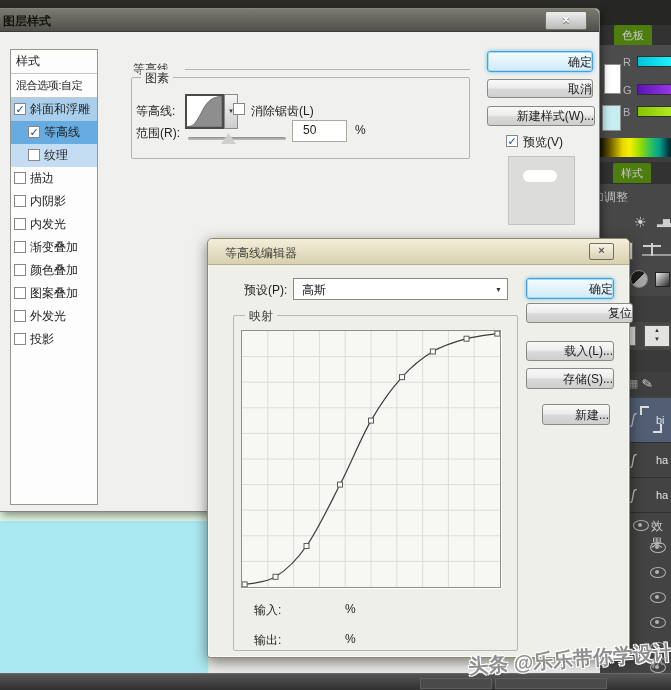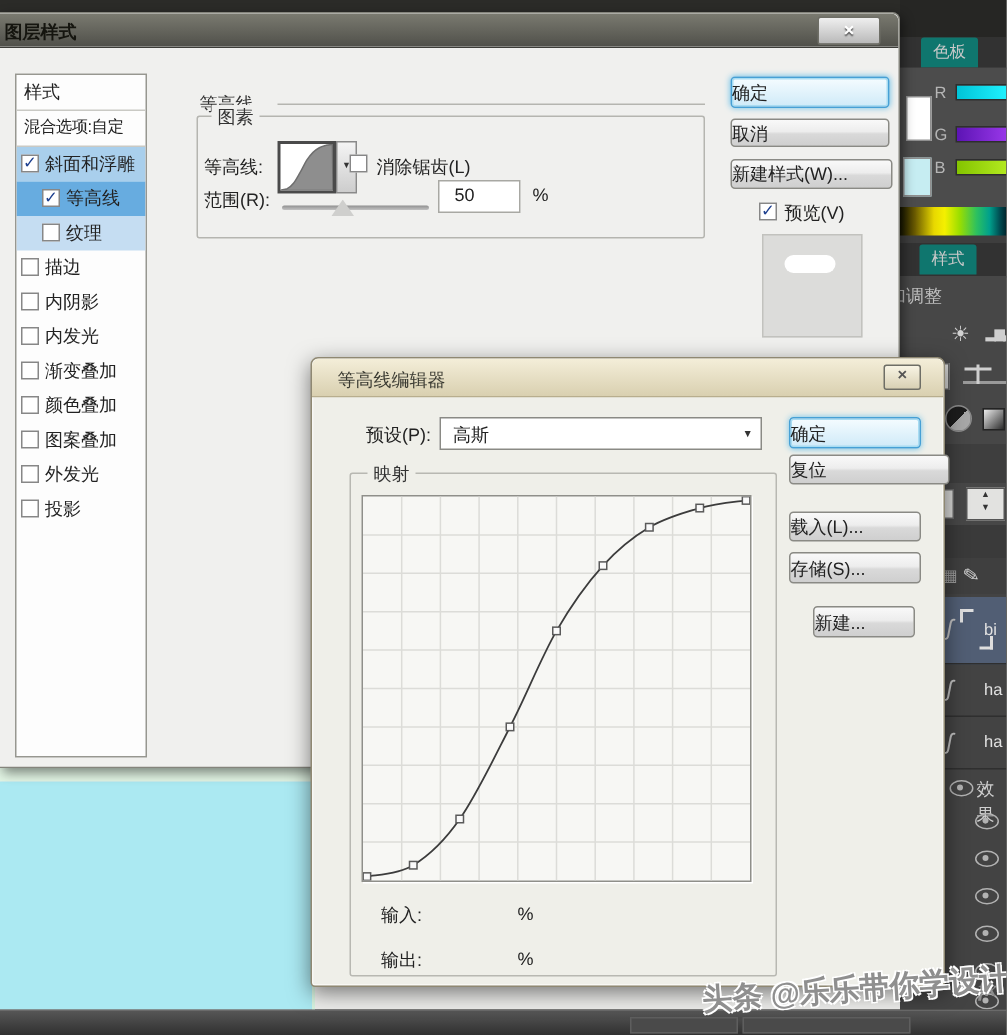--- a/index.html
+++ b/index.html
@@ -3,21 +3,21 @@
 <meta charset="utf-8">
 <style>
   html,body{margin:0;padding:0}
   body{font-family:"Liberation Sans","DejaVu Sans",sans-serif;background:#1e1e1c}
   .root{position:relative;width:671px;height:690px;overflow:hidden;background:#2b2b28;font-size:12px;color:#222}
 
   
   .panel{position:absolute;left:600px;top:0;width:71px;height:673px;background:#3e3e3e;overflow:hidden;z-index:1;color:#c6c6c6}
   .p-topstrip{position:absolute;left:0;top:0;width:71px;height:25px;background:#262624}
   .p-tabrow{position:absolute;left:0;width:71px;background:#323232;border-bottom:1px solid #2a2a2a}
-  .ptab{position:absolute;background:#0f766e;color:#c9c9c9;font-size:11px;line-height:20px;border-radius:2px 2px 0 0;padding:0 8px}
+  .ptab{position:absolute;background:#4d7c0f;color:#c9c9c9;font-size:11px;line-height:20px;border-radius:2px 2px 0 0;padding:0 8px}
   .p-colors{position:absolute;left:0;top:45px;width:71px;height:93px;background:#4c4c4c}
   .chip{position:absolute;border:1px solid #8f8f8f}
   .chan-label{position:absolute;font-size:11px;color:#b5b5b5}
   .chan-bar{position:absolute;width:34px;height:9px;border:1px solid #2e2e2e}
   .rainbow{position:absolute;left:0;top:138px;width:71px;height:19px;
     background:linear-gradient(90deg,#141400 0%,#6a5a00 14%,#e8d800 32%,#f4f000 42%,#9ade00 56%,#2cc060 72%,#00a08c 84%,#004a50 94%,#00242c 100%)}
   .p-section{position:absolute;left:0;width:71px;background:#474747}
   .adj-text{position:absolute;font-size:12px;color:#bdbdbd}
   .icon-sun{position:absolute;color:#d2d2d2;font-size:14px;line-height:14px}
   .icon-hist{position:absolute;color:#cfcfcf;font-size:9px;letter-spacing:-1px}
@@ -70,21 +70,21 @@
   .sec-title{position:absolute;left:133px;top:52px;font-size:12px;color:#333}
   .sec-line{position:absolute;left:185px;top:60px;width:285px;height:1px;background:#b5b5b0}
   .fieldset{position:absolute;border:1px solid #b5b5b0;border-radius:2px}
   .legend{position:absolute;top:-8px;background:#f0f0ee;padding:0 4px;font-size:12px;color:#333}
   .flabel{position:absolute;font-size:12px;color:#222}
   .thumbbox{position:absolute;left:185px;top:85px;width:39px;height:35px;background:#fff;border:2px solid #4a4a4a;box-sizing:border-box}
   .thumb-arrow{position:absolute;left:224px;top:85px;width:14px;height:35px;background:linear-gradient(#f4f4f4,#cdcdcd);border:1px solid #8a8a8a;box-sizing:border-box;text-align:center;font-size:6px;line-height:33px;color:#333}
   .slider-track{position:absolute;left:188px;top:128px;width:98px;height:3px;border-radius:2px;background:linear-gradient(#8f8f8f,#c2c2c2)}
   .slider-thumb{position:absolute;left:221px;top:124px;width:15px;height:11px;background:#cfcfcd;clip-path:polygon(50% 0,100% 100%,0 100%);filter:drop-shadow(0 1px 0 #777)}
   .valbox{position:absolute;background:#fff;border:1px solid #a8a8a3;font-size:12px;box-sizing:border-box;padding:2px 0 18px 10px}
-  .btn{position:absolute;background:linear-gradient(#f9f9f9 0%,#ededed 45%,#d9d9d9 55%,#cfcfcf 100%);border:1px solid #8a8a85;border-radius:3px;font-size:12px;text-align:left;color:#222;box-sizing:border-box}
+  .btn{position:absolute;background:linear-gradient(#f9f9f9 0%,#ededed 45%,#d9d9d9 55%,#cfcfcf 100%);border:1px solid #8a8a85;border-radius:3px;font-size:12px;text-align:right;color:#222;box-sizing:border-box}
   .btn.glow{border:1px solid #46a0d5;background:linear-gradient(#f5fcff,#cfeaf8);box-shadow:0 0 0 1px #a8dcf2 inset,0 0 4px #6cc0e8}
   .pv-thumb{position:absolute;left:508px;top:147px;width:65px;height:67px;background:#dcdcda;border:1px solid #c2c2be}
   .pv-pill{position:absolute;left:14px;top:13px;width:34px;height:12px;background:#fff;border-radius:7px}
 
   
   .cedlg{position:absolute;left:207px;top:238px;width:423px;height:420px;z-index:4;background:#efefe9;border:1px solid #8f8872;border-radius:5px 5px 3px 3px;box-shadow:0 4px 14px rgba(0,0,0,.5),0 0 0 1px rgba(255,255,255,.55) inset;box-sizing:border-box}
   .ce-titlebar{position:absolute;left:0;top:0;width:100%;height:25px;background:linear-gradient(#f4eed9,#d9d0b0);border-radius:5px 5px 0 0;border-bottom:1px solid #b8ae8e}
   .ce-title{position:absolute;left:17px;top:6px;font-size:12px;color:#3a3a32}
   .ce-x{left:381px;top:4px;width:23px;height:15px;font-size:11px;line-height:13px;color:#555;text-shadow:none;background:linear-gradient(#f8f4e4,#d8d0b4)}
   .combo{position:absolute;left:85px;top:39px;width:215px;height:22px;background:#fff;border:1px solid #8a8a85;box-sizing:border-box}

